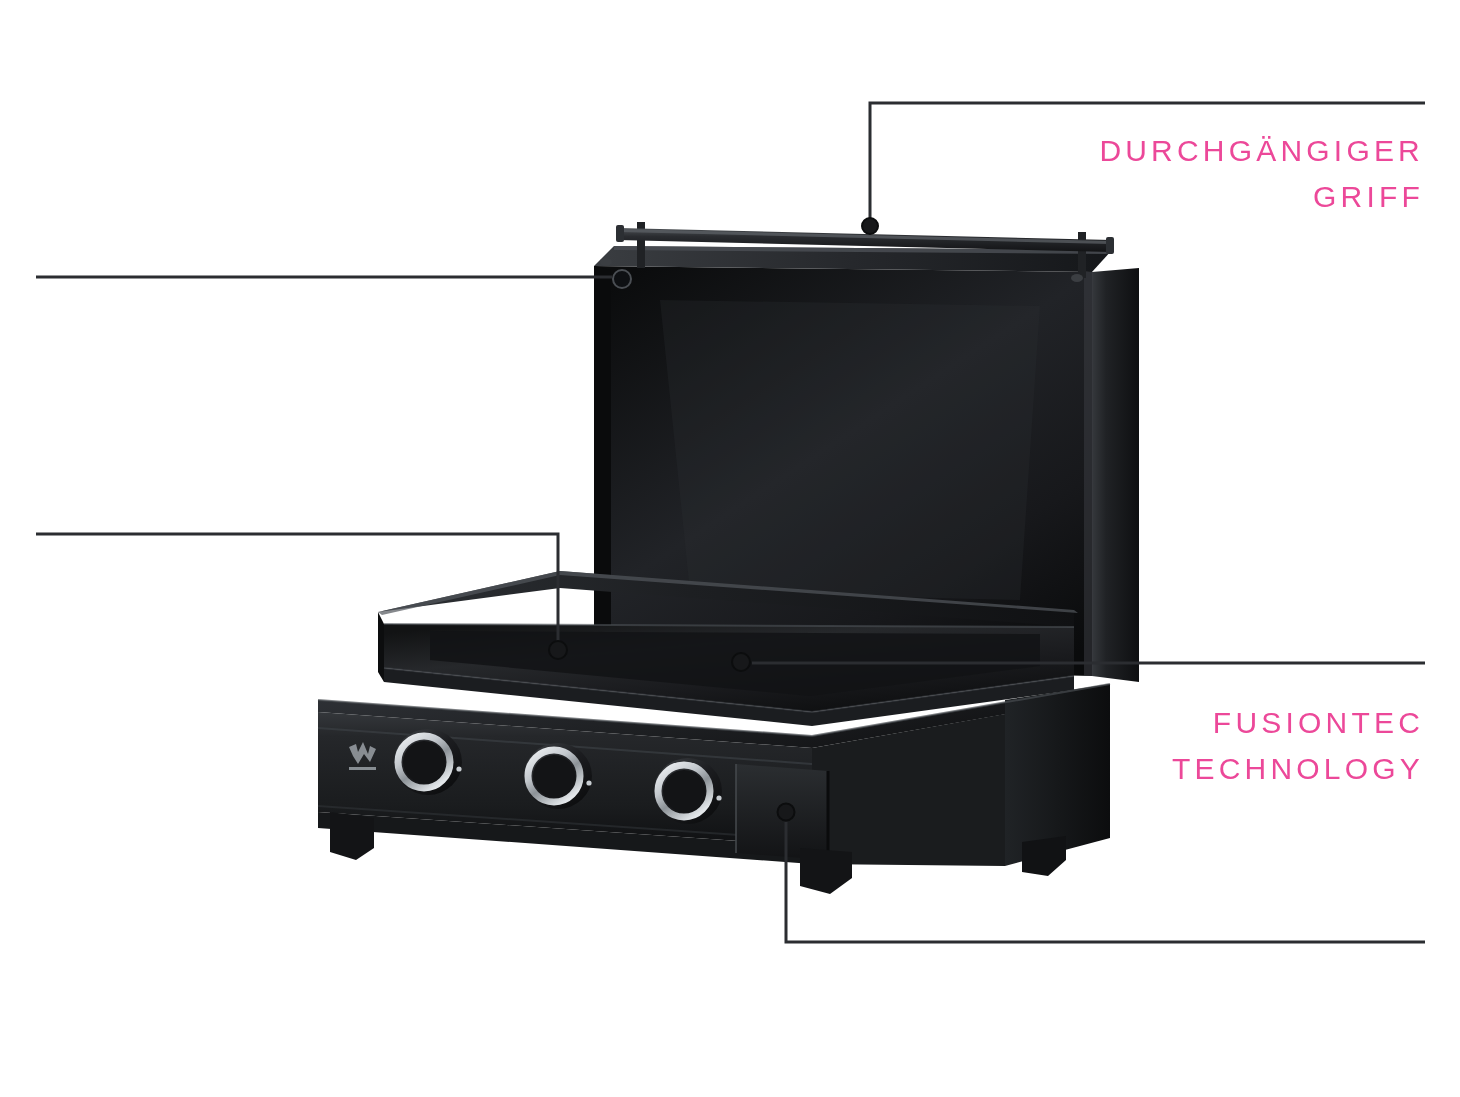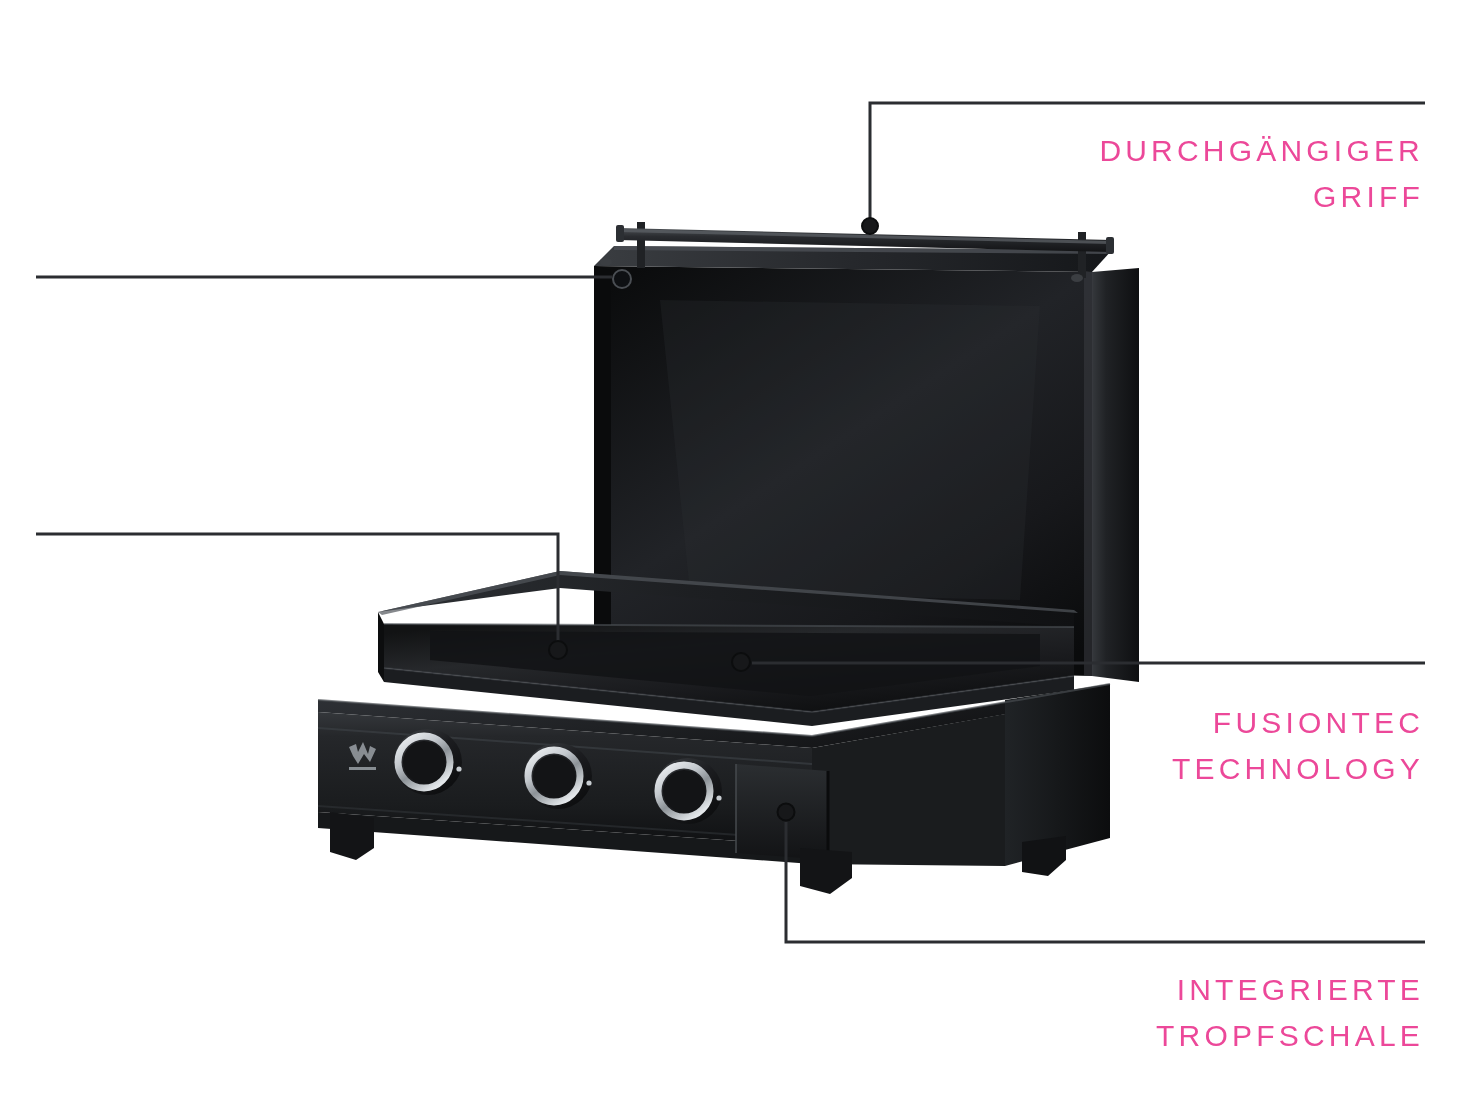--- a/index.html
+++ b/index.html
@@ -262,16 +262,14 @@
   </svg>
 
   <div class="callout right" id="callout-handle">DURCHGÄNGIGER
 GRIFF</div>
 
 
 
   <div class="callout right" id="callout-fusiontec">FUSIONTEC
 TECHNOLOGY</div>
 
-  <div class="callout right" id="callout-driptray">INTEGRIERTE
-TROPFSCHALE</div>
 
 </div>
 
 </body></html>

